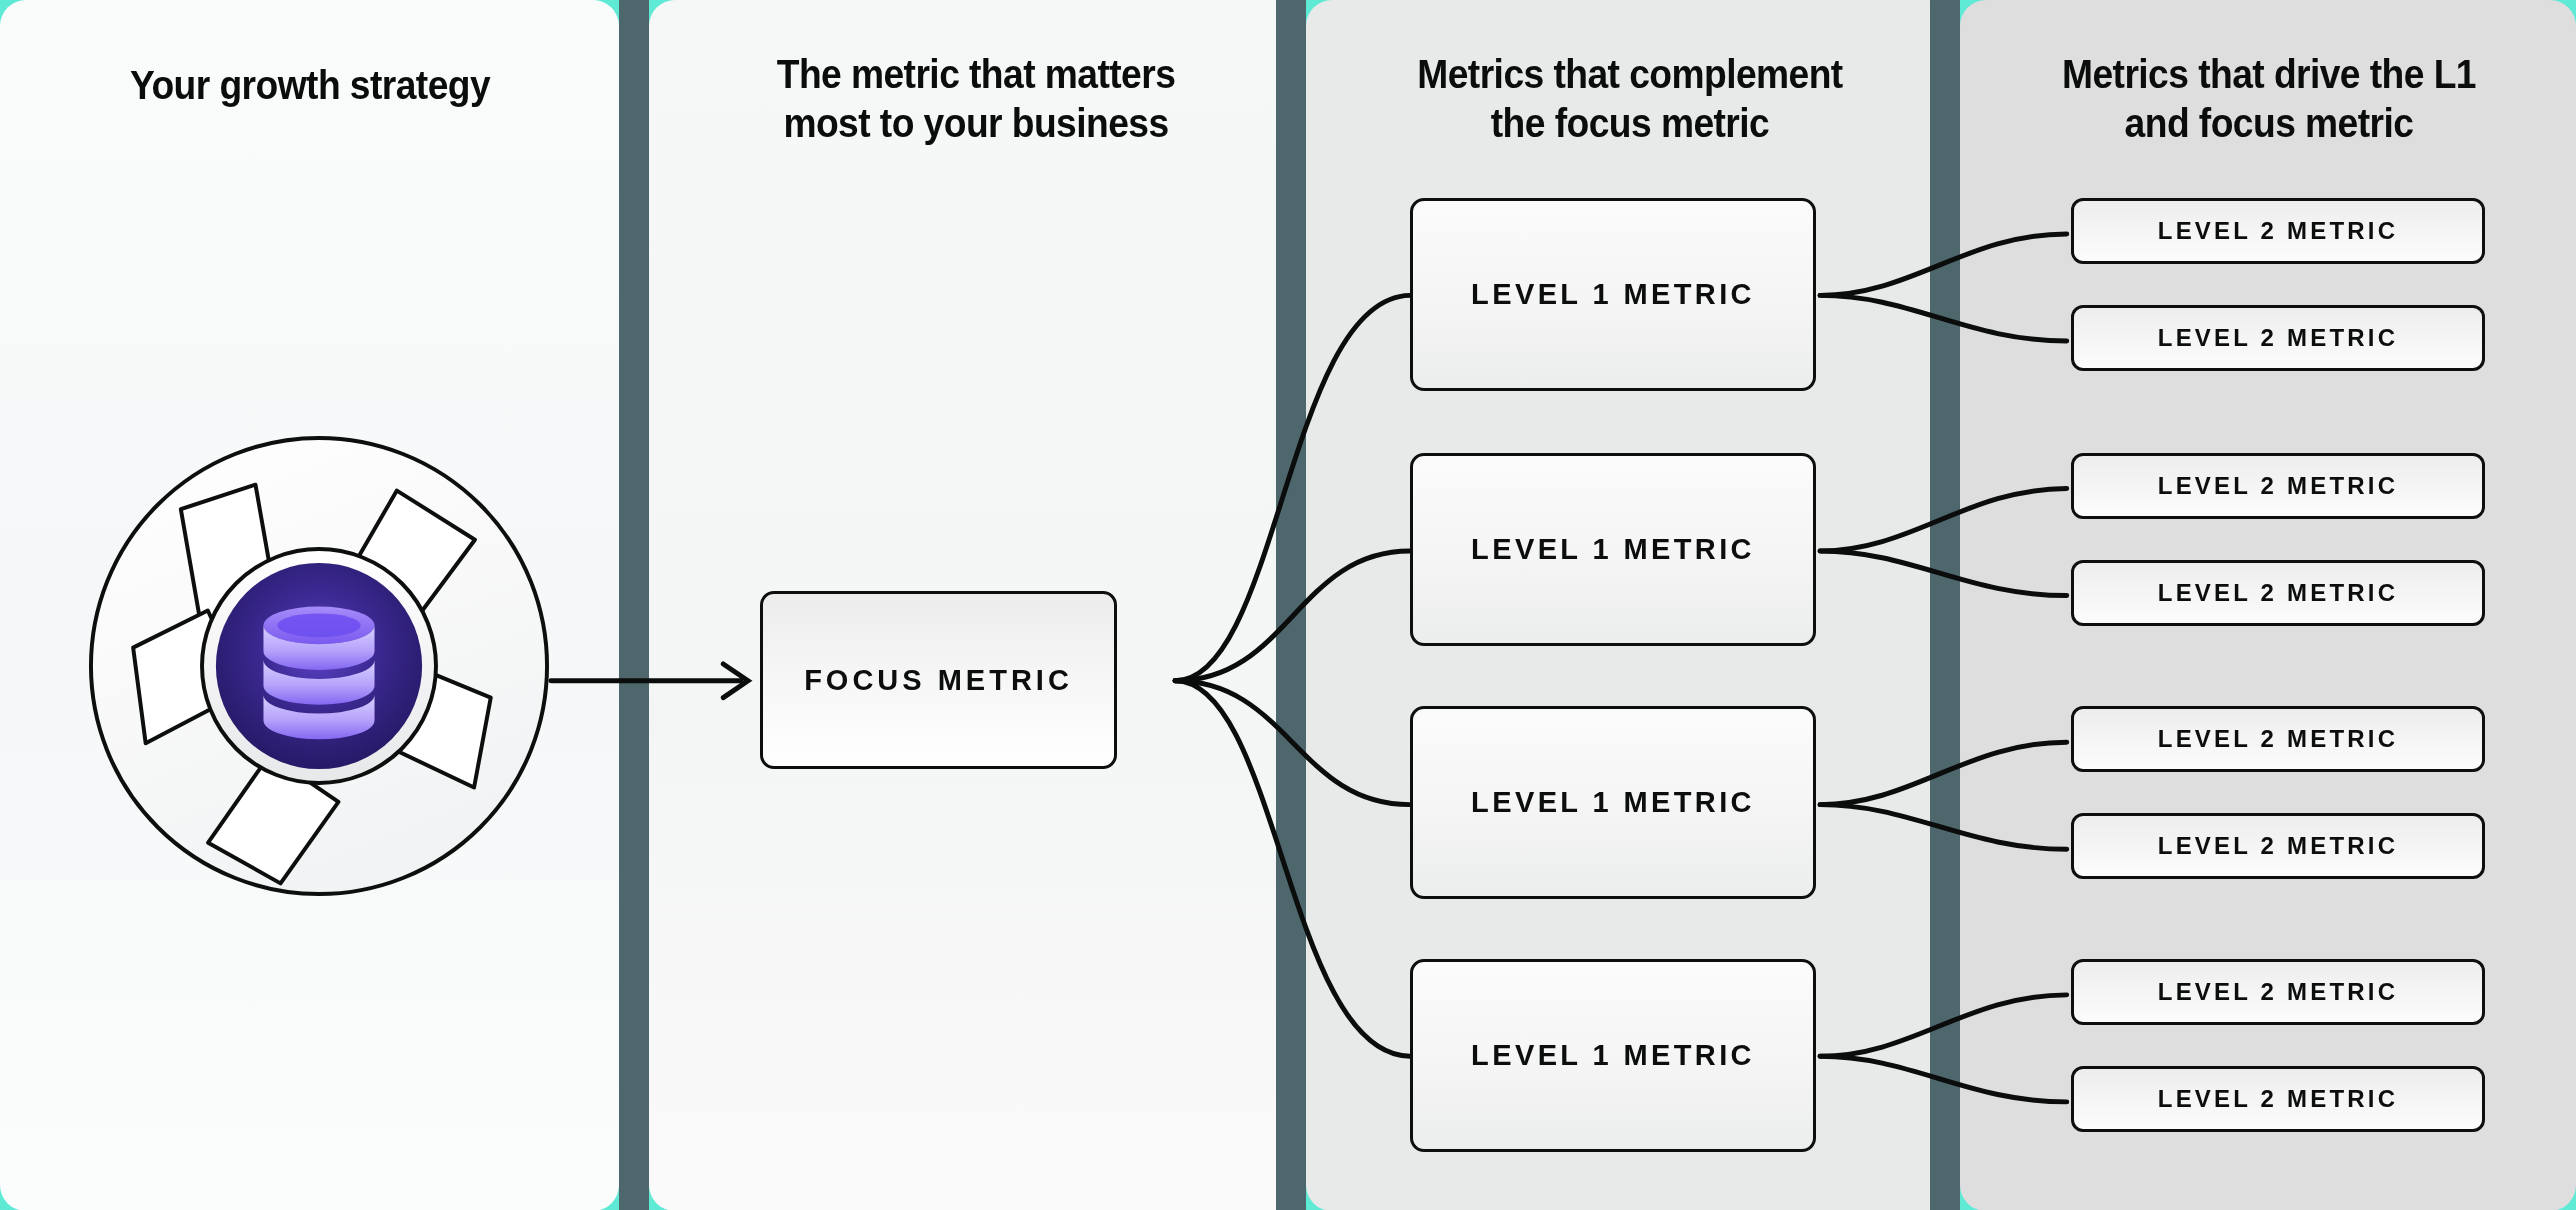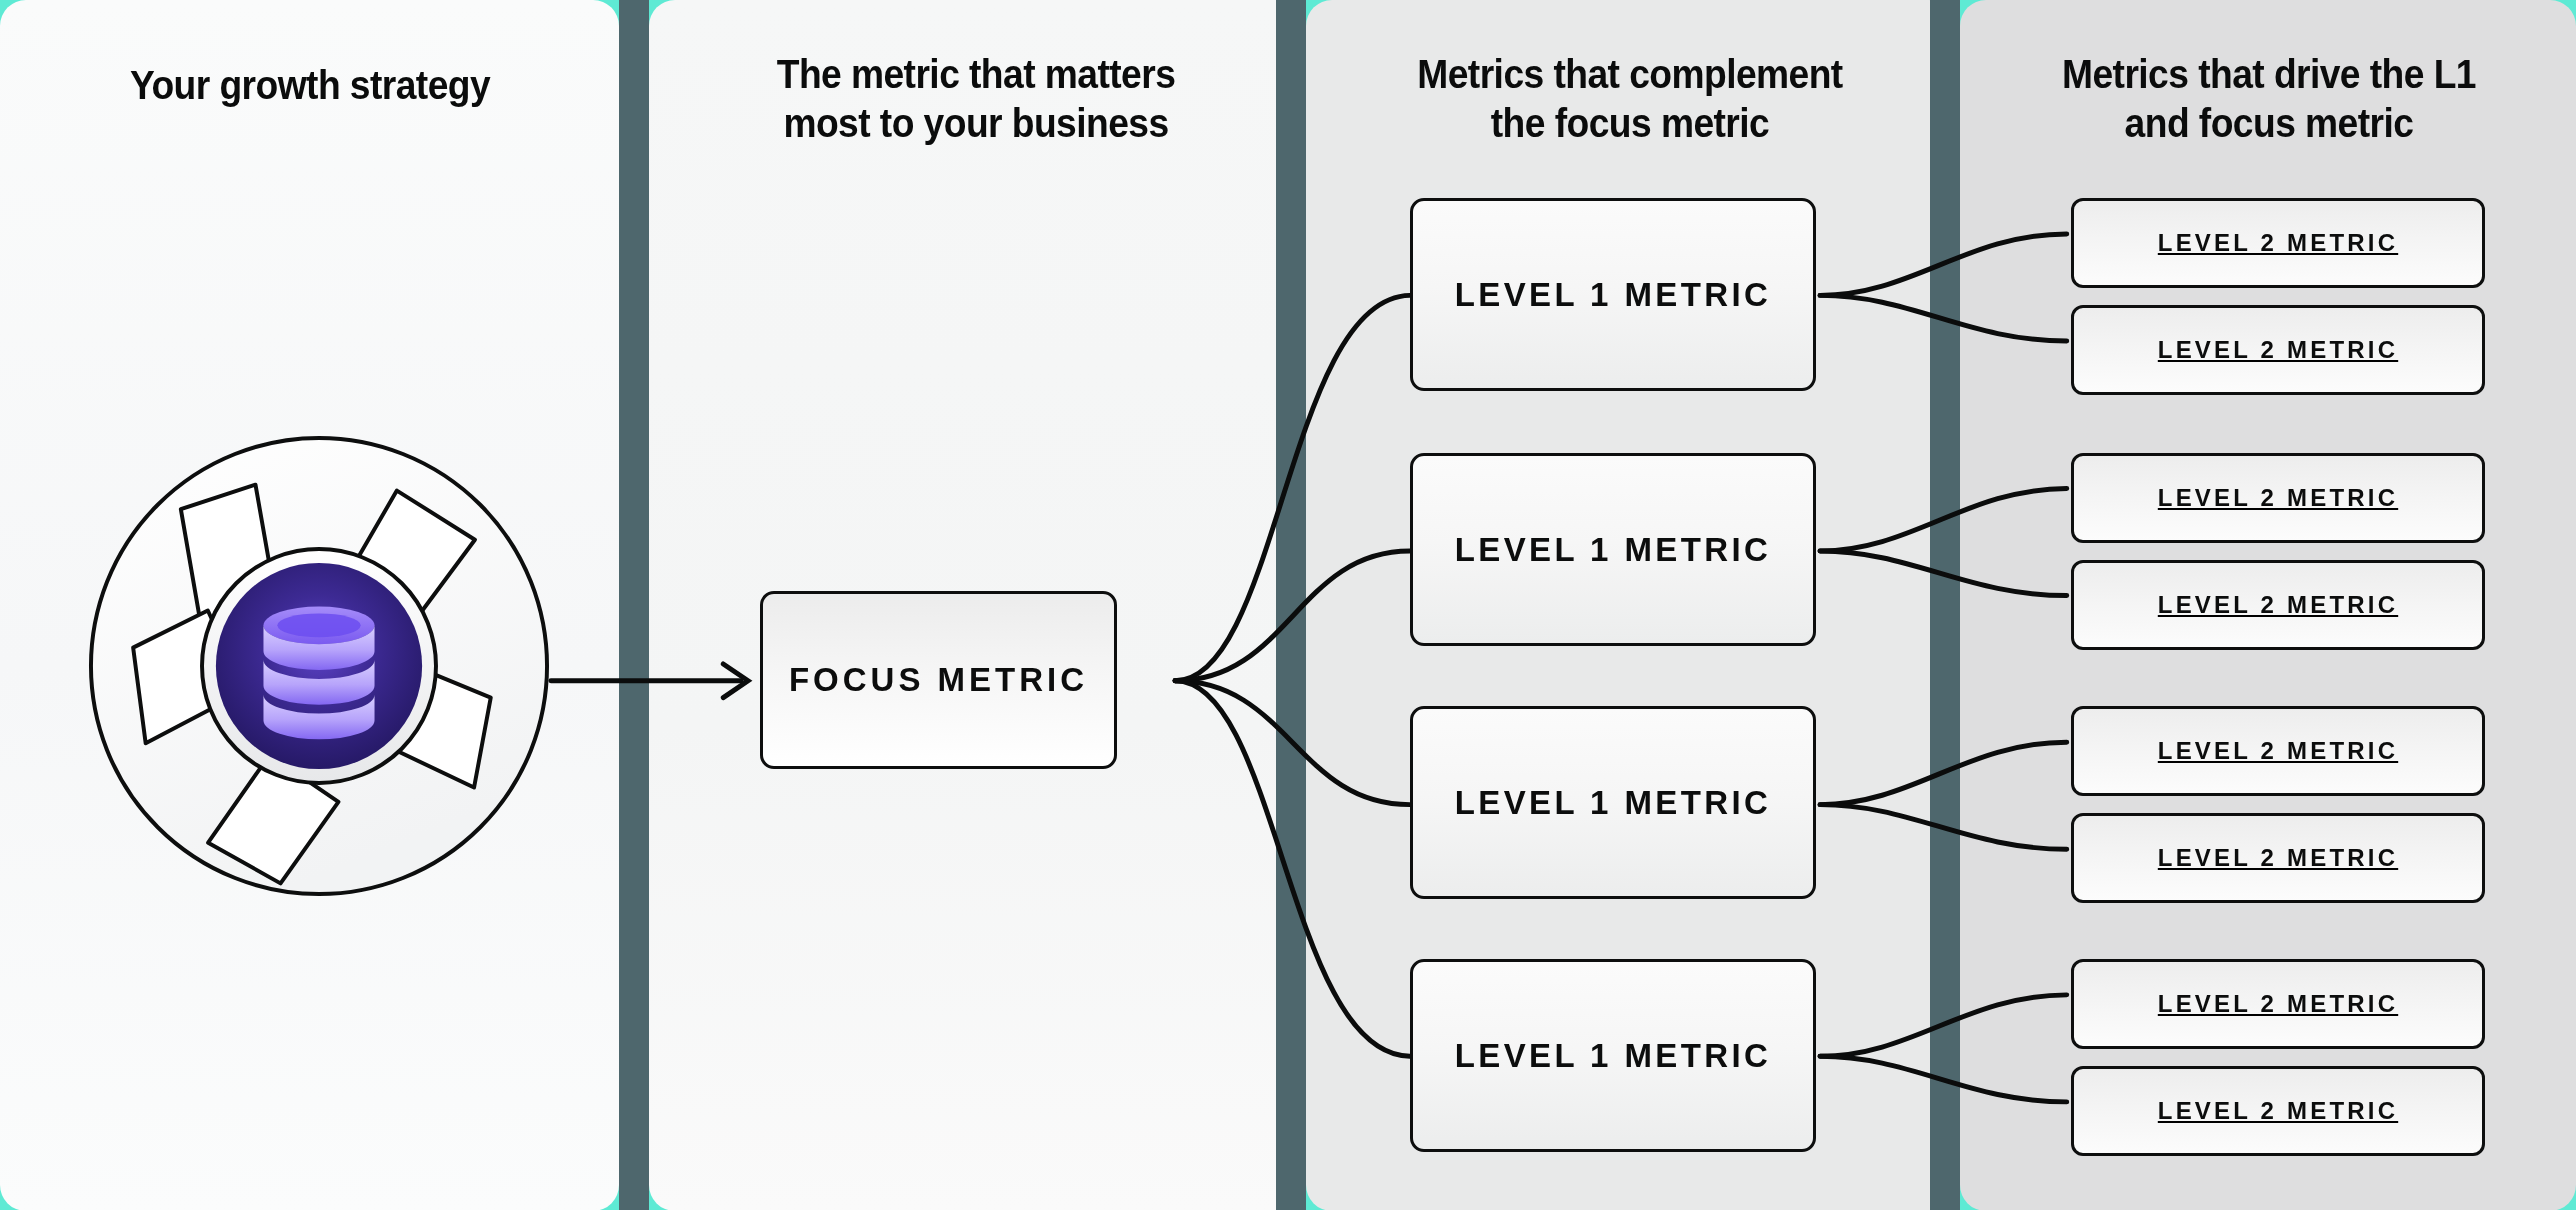--- a/index.html
+++ b/index.html
@@ -79,21 +79,21 @@
     border: 3.5px solid #0d0e0e;
     border-radius: 14px;
     display: flex;
     align-items: center;
     justify-content: center;
   }
   .metric-box .metric-label {
     font-weight: 700;
     color: #0c0d0d;
     letter-spacing: 3.4px;
-    font-size: 33px;
+    font-size: 29px;
     white-space: nowrap;
   }
 
   #focus-metric {
     left: 760px;
     top: 591px;
     width: 357px;
     height: 178px;
     background: linear-gradient(180deg,#ececec 0%, #f5f5f5 42%, #ffffff 100%);
   }
@@ -106,25 +106,24 @@
     background: linear-gradient(180deg,#fbfbfb 0%, #f6f6f6 46%, #eceded 100%);
   }
   #l1-0 { top: 198px; }
   #l1-1 { top: 453px; }
   #l1-2 { top: 706px; }
   #l1-3 { top: 959px; }
 
   .level2-box {
     left: 2071px;
     width: 414px;
-    height: 90px;
+    height: 66px;
     background: linear-gradient(180deg,#ededed 0%, #f4f4f4 45%, #fcfcfc 100%);
     border-width: 3.5px;
     border-radius: 12px;
-    text-decoration: underline;
   }
   .level2-box .metric-label { font-size: 24px; letter-spacing: 3.2px; }
 
   #l2-0 { top: 198px; }
   #l2-1 { top: 305px; }
   #l2-2 { top: 453px; }
   #l2-3 { top: 560px; }
   #l2-4 { top: 706px; }
   #l2-5 { top: 813px; }
   #l2-6 { top: 959px; }

